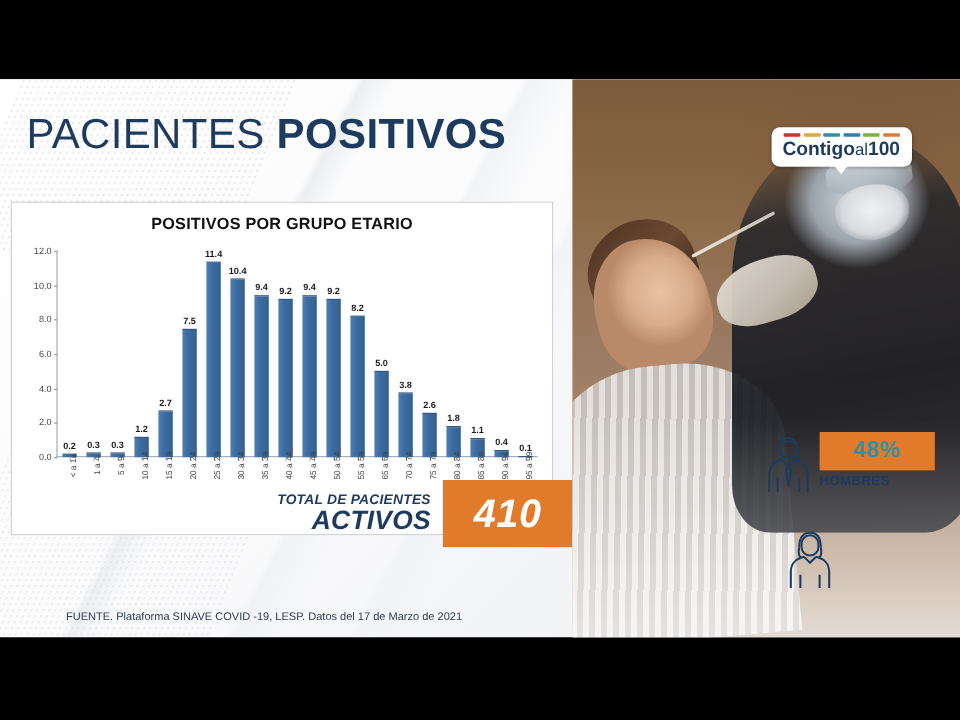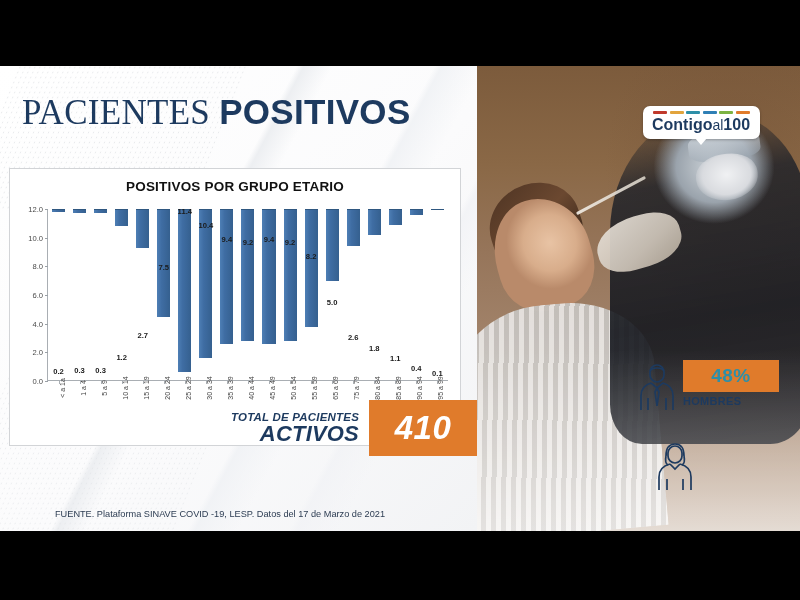--- a/index.html
+++ b/index.html
@@ -40,21 +40,21 @@
     background-size:5px 5px;
     transform:skewX(-22deg);
     opacity:.5;
   }
 
   
   #title {
     position:absolute; left:22px; top:26px;
     font-size:35px; letter-spacing:.3px; color:#1d3a5f; white-space:nowrap;
   }
-  #title .light { font-weight:400;font-family:Liberation Serif, serif; }
+  #title .light { font-weight:400; }
   #title .bold  { font-weight:700; }
 
   
   #chart-card {
     position:absolute; left:9px; top:102px; width:452px; height:278px;
     background:#ffffff; border:1px solid #d2d4d7;
   }
   #chart-title {
     position:absolute; left:0; top:10px; width:100%;
     text-align:center; font-size:13.5px; font-weight:700; color:#111;
@@ -76,21 +76,21 @@
   }
   #xaxis {
     position:absolute; left:-1px; right:0; bottom:0; height:1px; background:#a9aeb3;
   }
   #bars {
     position:absolute; left:0; right:0; top:0; bottom:0;
     display:flex; align-items:flex-end; justify-content:space-between;
   }
   .bar-slot {
     position:relative; flex:1 1 0; height:100%;
-    display:flex; flex-direction:column; justify-content:flex-start; align-items:center;margin-top:19px;
+    display:flex; flex-direction:column; justify-content:flex-end; align-items:center;margin-top:19px;
   }
   .bar {
     width:62%;
     background:linear-gradient(to right,#4e7fb5 0%,#3f6da3 35%,#35608f 100%);
     border-top:1px solid #2f5780;
   }
   .bar-val {
     position:absolute; bottom:100%; left:50%; transform:translateX(-50%);
     margin-bottom:2px;
     font-size:7.6px; font-weight:700; color:#1a1a1a; white-space:nowrap;
@@ -356,20 +356,26 @@
                 <div class="xmark"></div>
                 <div class="xtick">55 a 59</div>
               </div>
               <div class="bar-slot">
                 <div class="bar-val" style="bottom: 41.6667%;">5.0</div>
                 <div class="bar" style="height: 41.6667%;"></div>
                 <div class="xmark"></div>
                 <div class="xtick">65 a 69</div>
               </div>
               <div class="bar-slot">
+                <div class="bar-val" style="bottom: 31.6667%;">3.8</div>
+                <div class="bar" style="height: 31.6667%;"></div>
+                <div class="xmark"></div>
+                <div class="xtick">70 a 74</div>
+              </div>
+              <div class="bar-slot">
                 <div class="bar-val" style="bottom: 21.6667%;">2.6</div>
                 <div class="bar" style="height: 21.6667%;"></div>
                 <div class="xmark"></div>
                 <div class="xtick">75 a 79</div>
               </div>
               <div class="bar-slot">
                 <div class="bar-val" style="bottom: 15%;">1.8</div>
                 <div class="bar" style="height: 15%;"></div>
                 <div class="xmark"></div>
                 <div class="xtick">80 a 84</div>

